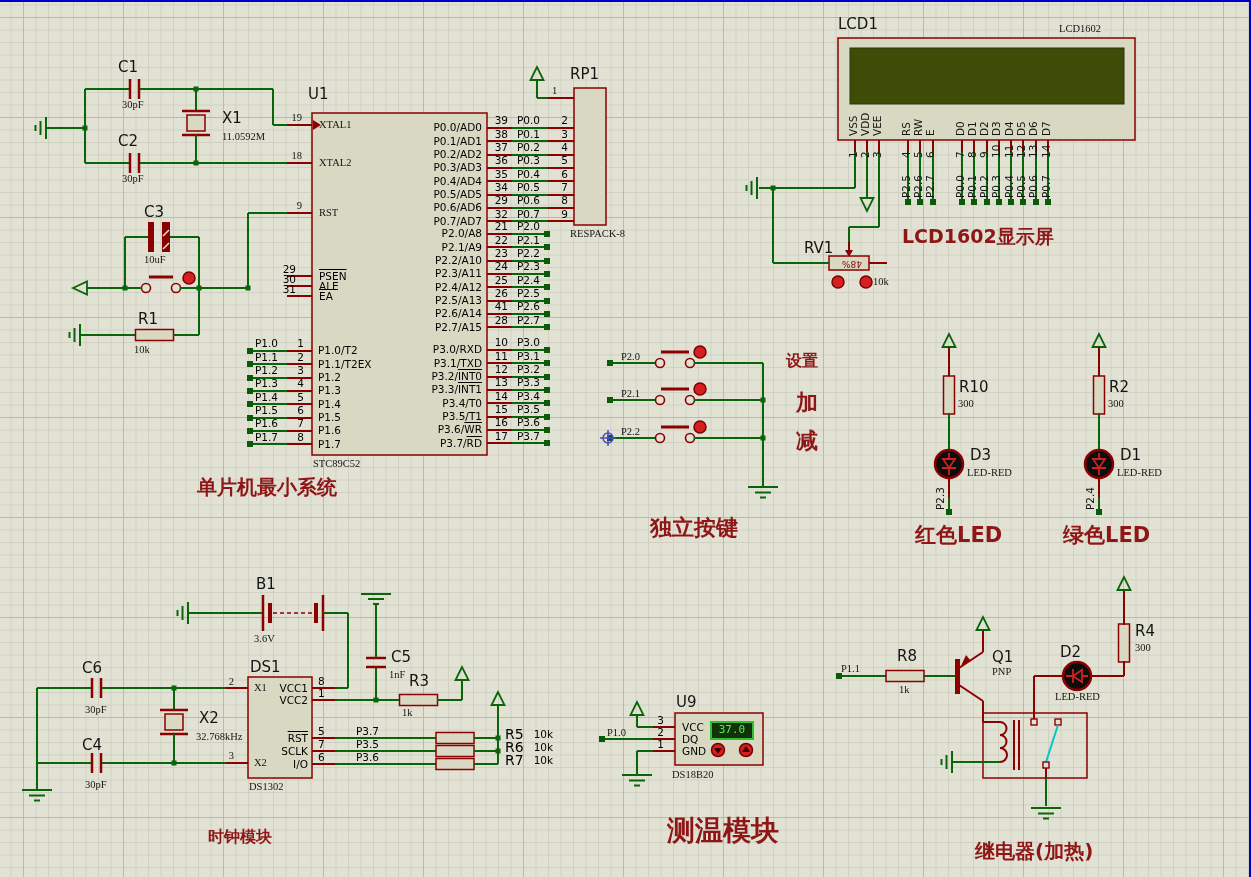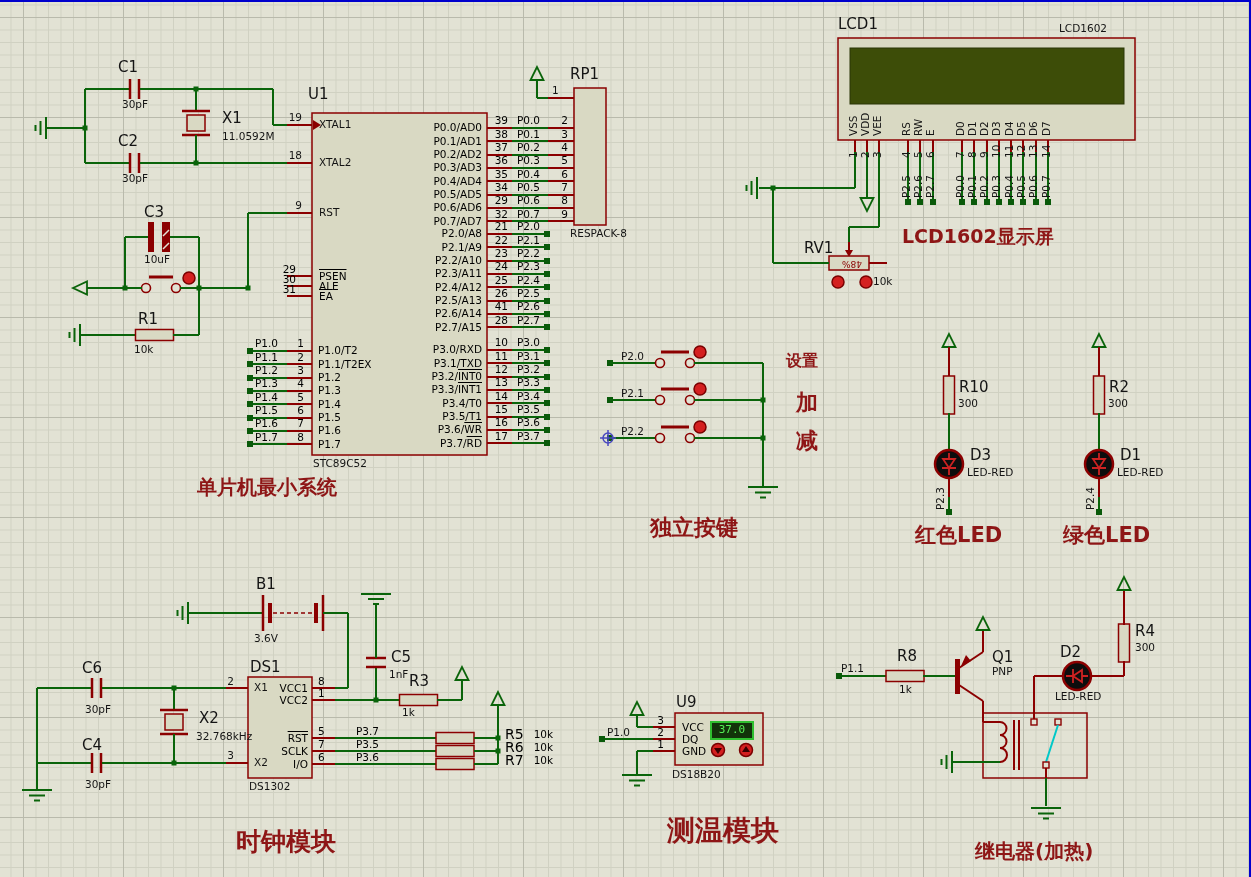--- a/index.html
+++ b/index.html
@@ -25,21 +25,21 @@
   .sq{fill:#0a5a0a;}
   .jdf{fill:#0a640a;}
   .gnd{stroke:#0a640a;stroke-width:2;fill:none;}
   .arr{stroke:#0a640a;stroke-width:1.8;fill:none;}
   .btn{fill:#e2e2d4;stroke:#8b0000;stroke-width:1.6;}
   .bar{stroke:#8b0000;stroke-width:3;}
   .rdot{fill:#d42020;stroke:#7a0000;stroke-width:1.5;}
   .cyan{stroke:#00c8c8;stroke-width:2;}
   .t{position:absolute;white-space:nowrap;color:#141414;line-height:1.1;}
   .s15{font-size:15px;}
-  .s10{font-size:10.5px;}
+  .s10{font-size:10.5px;font-family:Liberation Serif, serif;}
   .cn{color:#8e1616;font-weight:bold;}
   .ra{text-align:right;}
   .col{position:absolute;display:flex;flex-direction:column;}
   .r13 > div{height:13.33px;line-height:13.33px;position:relative;font-size:10.5px;}
   .r13b > div{height:13px;line-height:13px;position:relative;font-size:10.5px;}
   .r12 > div{height:12px;line-height:12px;position:relative;font-size:10.5px;}
   .r10 > div{height:10px;line-height:10px;position:relative;font-size:10.5px;}
   .ov{text-decoration:overline;}
   .lcdband{position:absolute;display:flex;}
   .vcell{position:relative;width:12.3px;height:100%;}
@@ -849,19 +849,19 @@
 <div class="t s15" style="left:1060px;top:644px">D2</div>
 <div class="t s10" style="left:1055px;top:691px">LED-RED</div>
 <div class="t s15" style="left:1135px;top:623px">R4</div>
 <div class="t s10" style="left:1135px;top:642px">300</div>
 
 <div class="t cn" style="left:197px;top:476px;font-size:20px">单片机最小系统</div>
 <div class="t cn" style="left:650px;top:516px;font-size:22px">独立按键</div>
 <div class="t cn" style="left:902px;top:226px;font-size:19px">LCD1602显示屏</div>
 <div class="t cn" style="left:915px;top:524px;font-size:21px">红色LED</div>
 <div class="t cn" style="left:1063px;top:524px;font-size:21px">绿色LED</div>
-<div class="t cn" style="left:236px;top:828px;font-size:25px">时钟模块</div>
+<div class="t cn" style="left:208px;top:828px;font-size:16px">时钟模块</div>
 <div class="t cn" style="left:667px;top:816px;font-size:28px">测温模块</div>
 <div class="t cn" style="left:975px;top:840px;font-size:20px">继电器(加热)</div>
 
 <div class="edge-top"></div>
 <div class="edge-right"></div>
 </div>
 
 </body></html>

